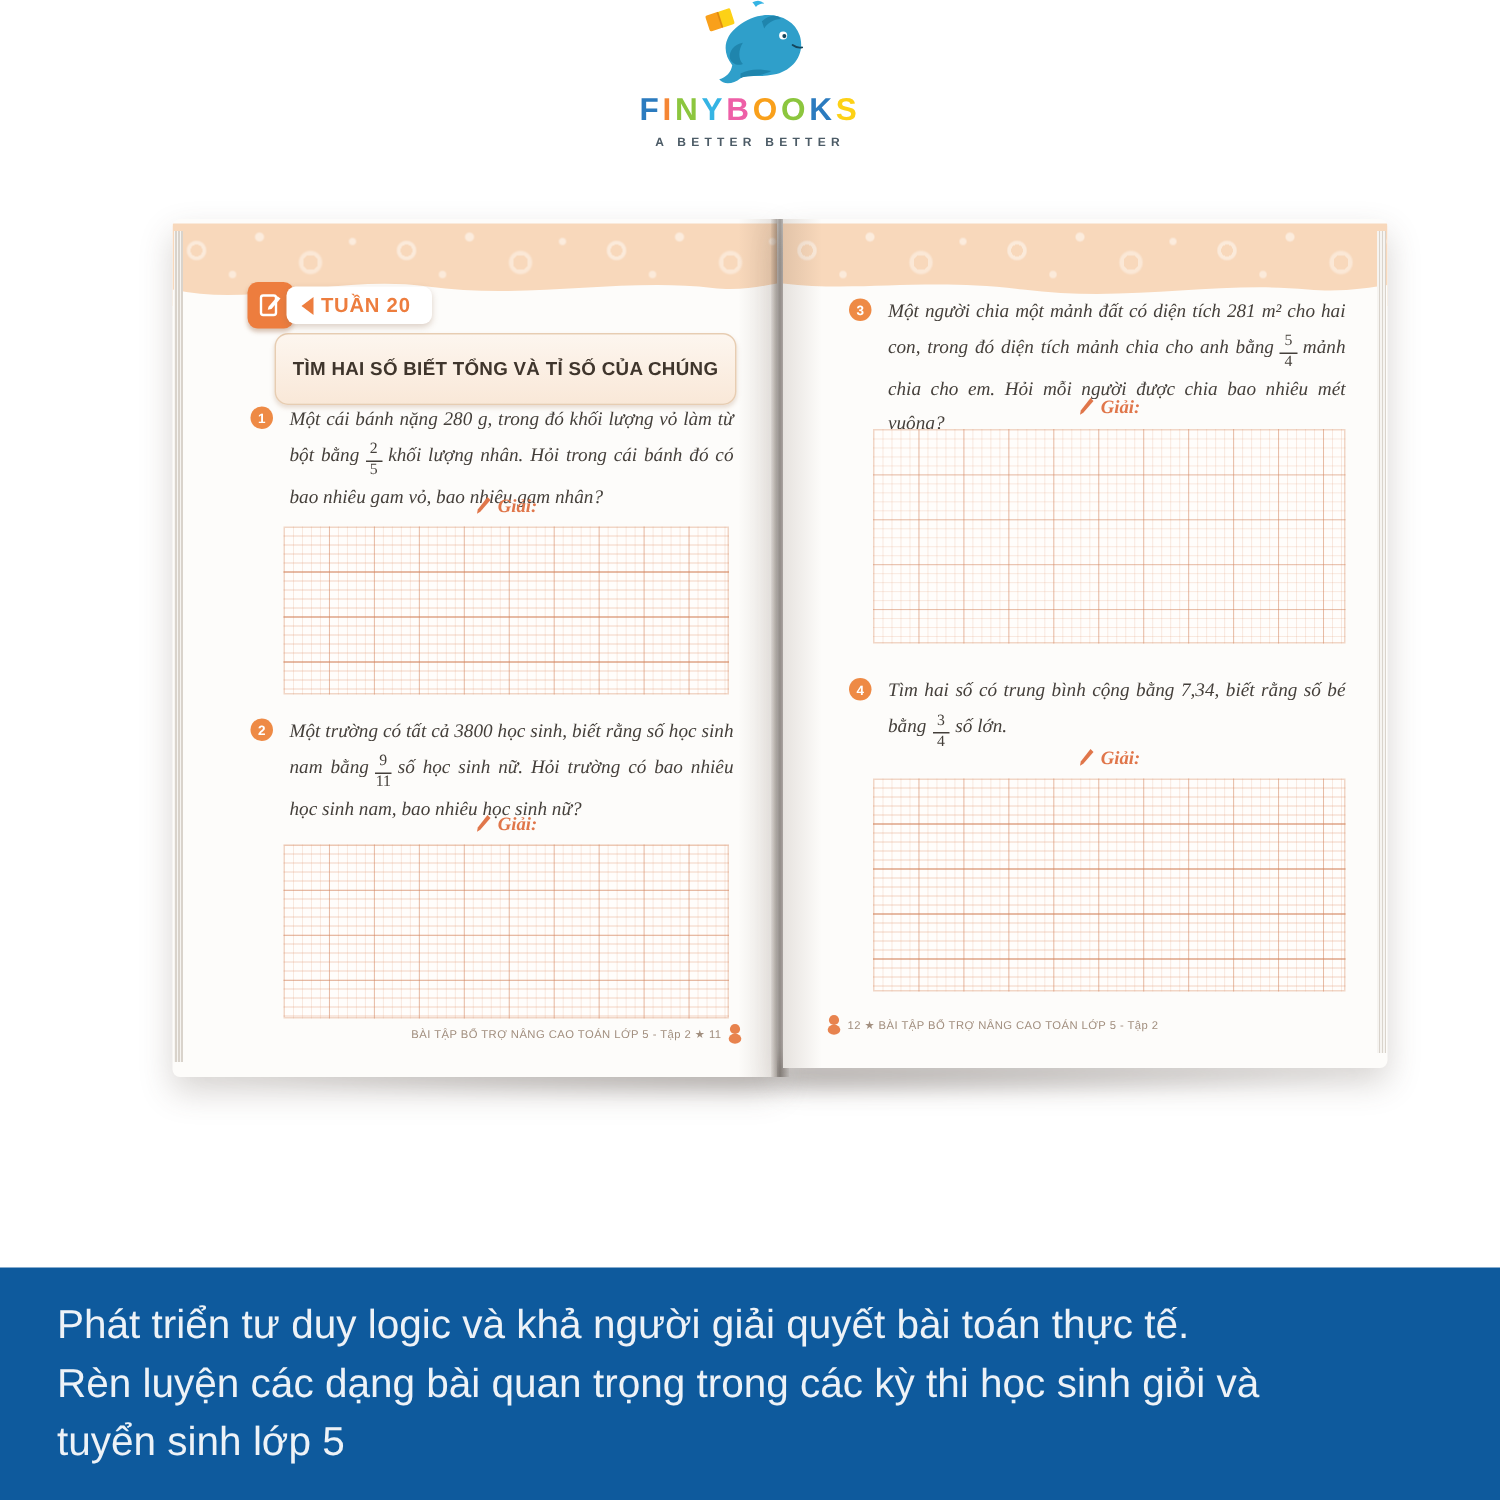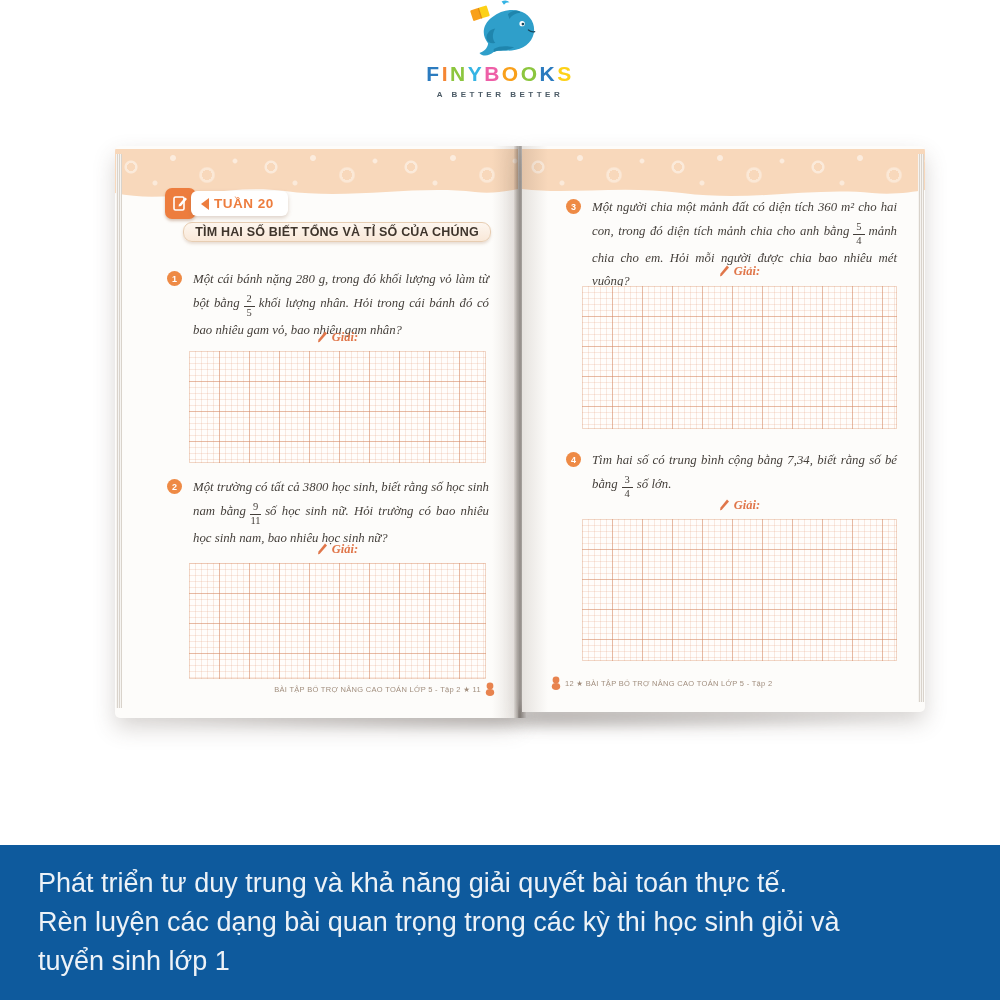--- a/index.html
+++ b/index.html
@@ -46,21 +46,21 @@
   .week { position:absolute; left:50px; top:42px; display:flex; align-items:center; z-index:3; }
   .week-ico { width:31px; height:31px; border-radius:7px; background:#ed7d3e; display:flex;
     align-items:center; justify-content:center; box-shadow:0 2px 3px rgba(150,90,50,.35); }
   .week-tab { display:flex; align-items:center; background:#ffffff; border-radius:6px;
     margin-left:-5px; padding:5px 14px 5px 10px; box-shadow:0 2px 4px rgba(150,110,80,.3); }
   .notch { width:0; height:0; border-top:6px solid transparent; border-bottom:6px solid transparent;
     border-right:8px solid #ed7d3e; margin-right:5px; }
   .week-label { color:#ed7d3e; font-weight:bold; font-size:13.5px; letter-spacing:.5px; }
 
   
-  .titlebox { position:absolute; left:68px; top:76px; width:308px; height:20px; z-index:2;
+  .titlebox { position:absolute; left:68px; top:76px; width:308px; height:48px; z-index:2;
     background:linear-gradient(#fdf6ef, #f9e8d8); border:1px solid #e7cdb2; border-radius:9px;
     box-shadow:0 2px 3px rgba(170,130,100,.25);
     display:flex; align-items:center; justify-content:center;
     font-weight:bold; font-size:12.5px; color:#3f352c; letter-spacing:.2px; }
 
   
   .prob { position:absolute; }
   .pnum { position:absolute; left:0; top:3px; width:15px; height:15px; border-radius:50%;
     background:#ee8a45; color:#fff; font-size:9px; font-weight:bold;
     display:flex; align-items:center; justify-content:center; }
@@ -190,21 +190,21 @@
     <div class="page page-right">
       <div class="band">
         <svg width="403" height="28" viewBox="0 0 403 28">
           <path d="M0 12 C50 18 95 8 160 16 C230 25 290 10 350 16 C372 18 390 15 403 13 L403 28 L0 28 Z" fill="#fdfcfa"></path>
         </svg>
       </div>
       <div class="edge-stack r"></div>
 
       <div class="prob rp-prob3">
         <span class="pnum">3</span>
-        <p class="ptext"><span>Một người chia một mảnh đất có diện tích 360 m² cho hai con, trong đó diện tích mảnh chia cho anh bằng</span><span class="frac"><span class="fn">5</span><span class="fd">4</span></span><span>mảnh chia cho em. Hỏi mỗi người được chia bao nhiêu mét vuông?</span></p>
+        <p class="ptext"><span>Một người chia một mảnh đất có diện tích 281 m² cho hai con, trong đó diện tích mảnh chia cho anh bằng</span><span class="frac"><span class="fn">5</span><span class="fd">4</span></span><span>mảnh chia cho em. Hỏi mỗi người được chia bao nhiêu mét vuông?</span></p>
       </div>
       <div class="solve rp-solve3"><svg width="11" height="13" viewBox="0 0 11 13">
             <path d="M1 12.5 L3.2 11.2 L10 3.4 L8 1.4 L1.5 9.6 Z" fill="#e0764a"></path>
           </svg><span>Giải:</span></div>
       <div class="grid rp-grid3"></div>
 
       <div class="prob rp-prob4">
         <span class="pnum">4</span>
         <p class="ptext"><span>Tìm hai số có trung bình cộng bằng 7,34, biết rằng số bé bằng</span><span class="frac"><span class="fn">3</span><span class="fd">4</span></span><span>số lớn.</span></p>
       </div>
@@ -217,18 +217,18 @@
         <svg width="12" height="14" viewBox="0 0 12 14">
             <circle cx="6" cy="4" r="3.4" fill="#e8834e"></circle>
             <ellipse cx="6" cy="10.5" rx="4.2" ry="3.4" fill="#e8834e"></ellipse>
           </svg>
         <span>12 ★ BÀI TẬP BỔ TRỢ NÂNG CAO TOÁN LỚP 5 - Tập 2</span>
       </div>
     </div>
   </div>
 
   <div class="banner" style="background-color: rgb(14, 90, 157);">
-    <div>Phát triển tư duy trung và khả năng giải quyết bài toán thực tế.</div>
+    <div>Phát triển tư duy logic và khả người giải quyết bài toán thực tế.</div>
     <div>Rèn luyện các dạng bài quan trọng trong các kỳ thi học sinh giỏi và</div>
-    <div>tuyển sinh lớp 1</div>
+    <div>tuyển sinh lớp 5</div>
   </div>
 
 </div>
 
 </body></html>

